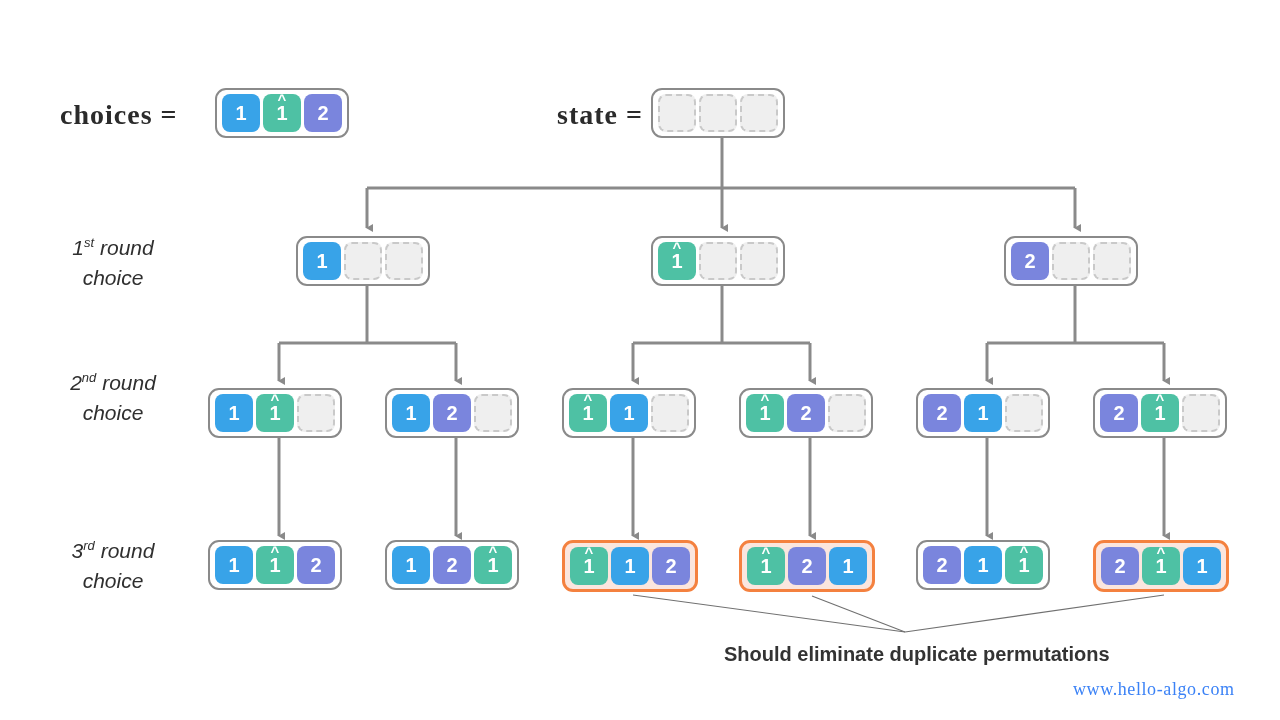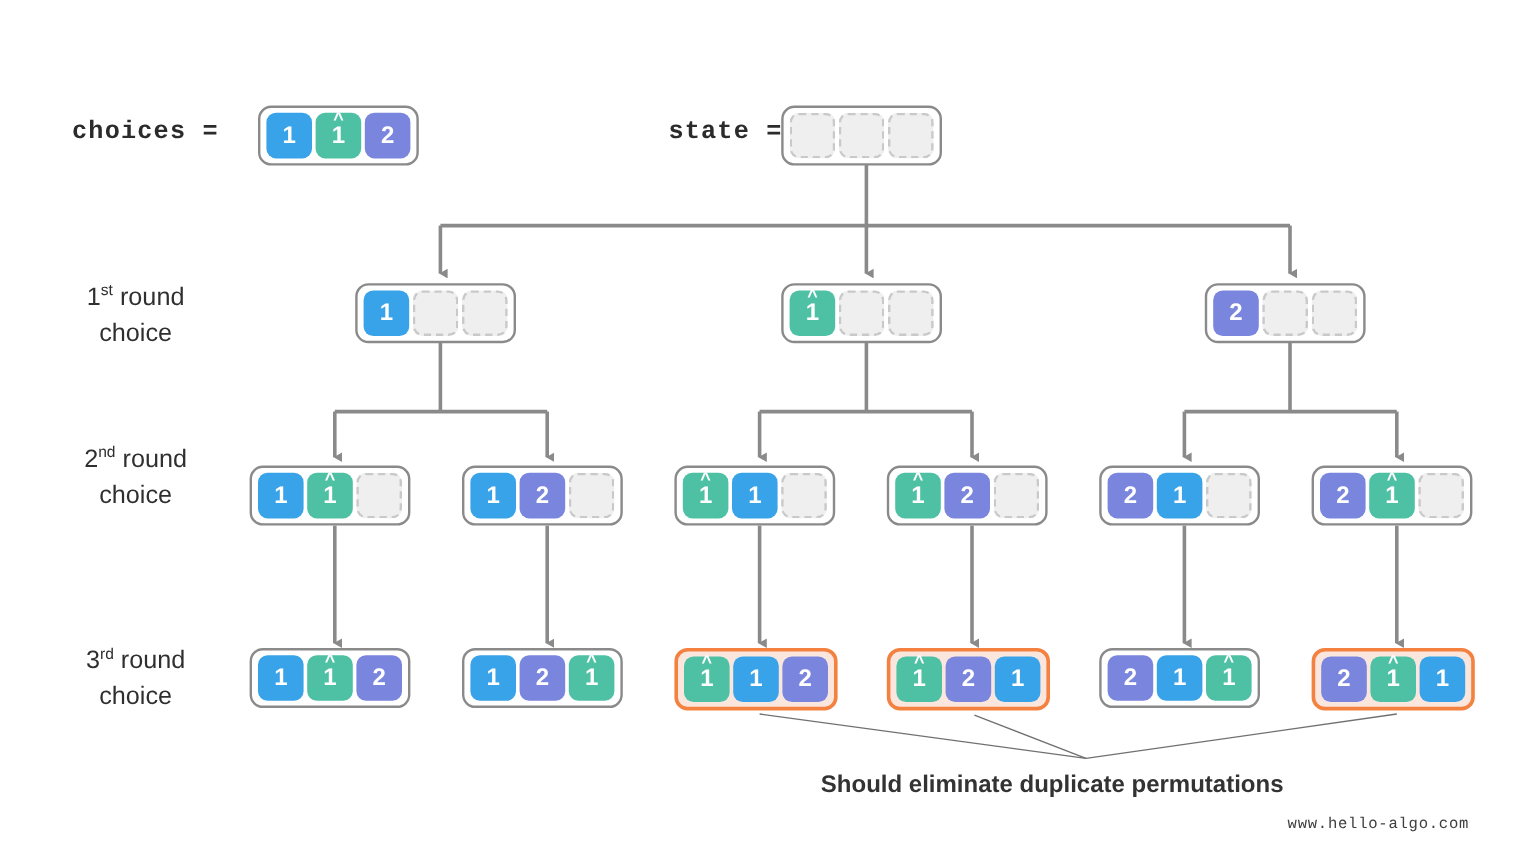--- a/index.html
+++ b/index.html
@@ -18,36 +18,37 @@
   #edges {
     position: absolute;
     left: 0; top: 0;
     width: 1280px; height: 720px;
     pointer-events: none;
   }
 
   
   .mono-label {
     position: absolute;
-    font-family: Liberation Mono, monospace;
+    font-family: Liberation Serif, serif;
     font-weight: bold;
-    font-size: 21px;
+    font-size: 28px;
     color: #2b2b2b;
     letter-spacing: 1px;
     white-space: nowrap;
   }
 
   
   .row-label {
     position: absolute;
     width: 190px;
     text-align: center;
     font-size: 21px;
     color: #2f2f2f;
     line-height: 1.45;
+    font-style: italic;
   }
   .row-label sup {
     font-size: 13px;
     vertical-align: super;
     line-height: 0;
   }
 
   
   .arr {
     position: absolute;
@@ -103,26 +104,27 @@
     font-weight: 600;
   }
 
   
   .caption {
     position: absolute;
     font-size: 20px;
     font-weight: bold;
     color: #333333;
     white-space: nowrap;
+    margin-left: 40px;
   }
   .watermark {
     position: absolute;
-    font-family: Liberation Mono, monospace;
-    font-size: 13px;
-    color: #404040;
+    font-family: Liberation Serif, serif;
+    font-size: 18px;
+    color: #3b82f6;
     letter-spacing: 0.6px;
     white-space: nowrap;
   }
 </style>
 </head>
 <body>
 
 <div id="stage">
 
   <svg id="edges" viewBox="0 0 1280 720" xmlns="http://www.w3.org/2000/svg">

